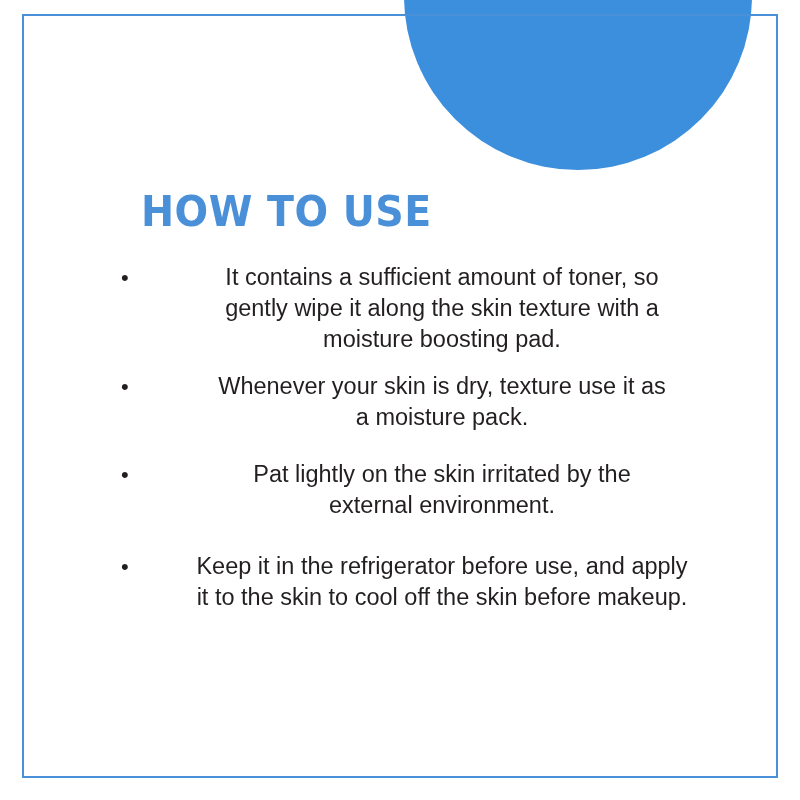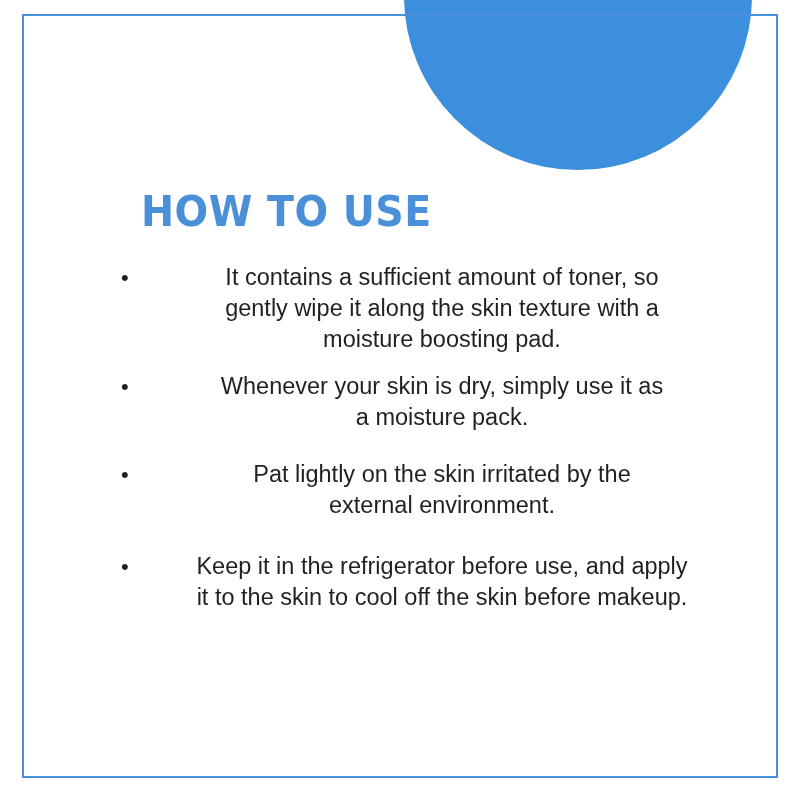--- a/index.html
+++ b/index.html
@@ -106,21 +106,21 @@
         <span class="bullet">•</span>
         <span class="text">It contains a sufficient amount of toner, so
 gently wipe it along the skin texture with a
 moisture boosting pad.</span>
       </div>
 
       <div class="gap-s"></div>
 
       <div class="item">
         <span class="bullet">•</span>
-        <span class="text">Whenever your skin is dry, simply use it as
+        <span class="text">Whenever your skin is dry, texture use it as
 a moisture pack.</span>
       </div>
 
       <div class="gap-m"></div>
 
       <div class="item">
         <span class="bullet">•</span>
         <span class="text">Pat lightly on the skin irritated by the
 external environment.</span>
       </div>

